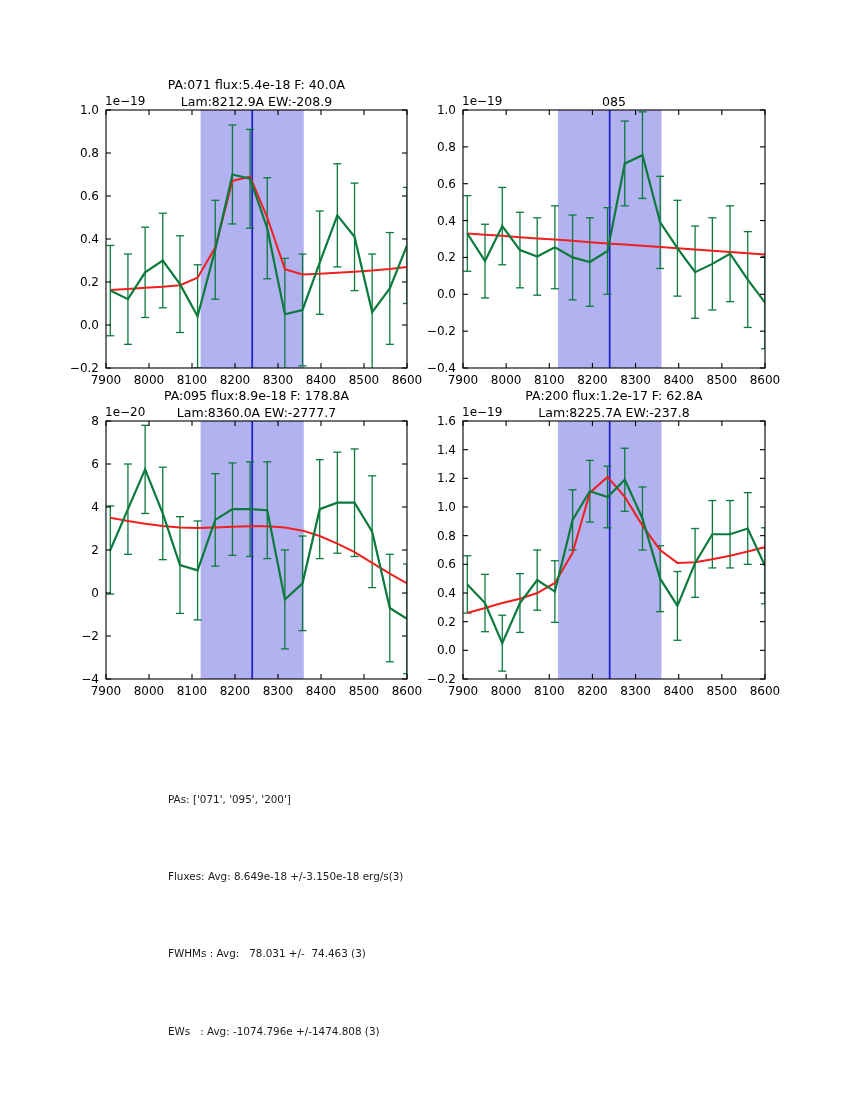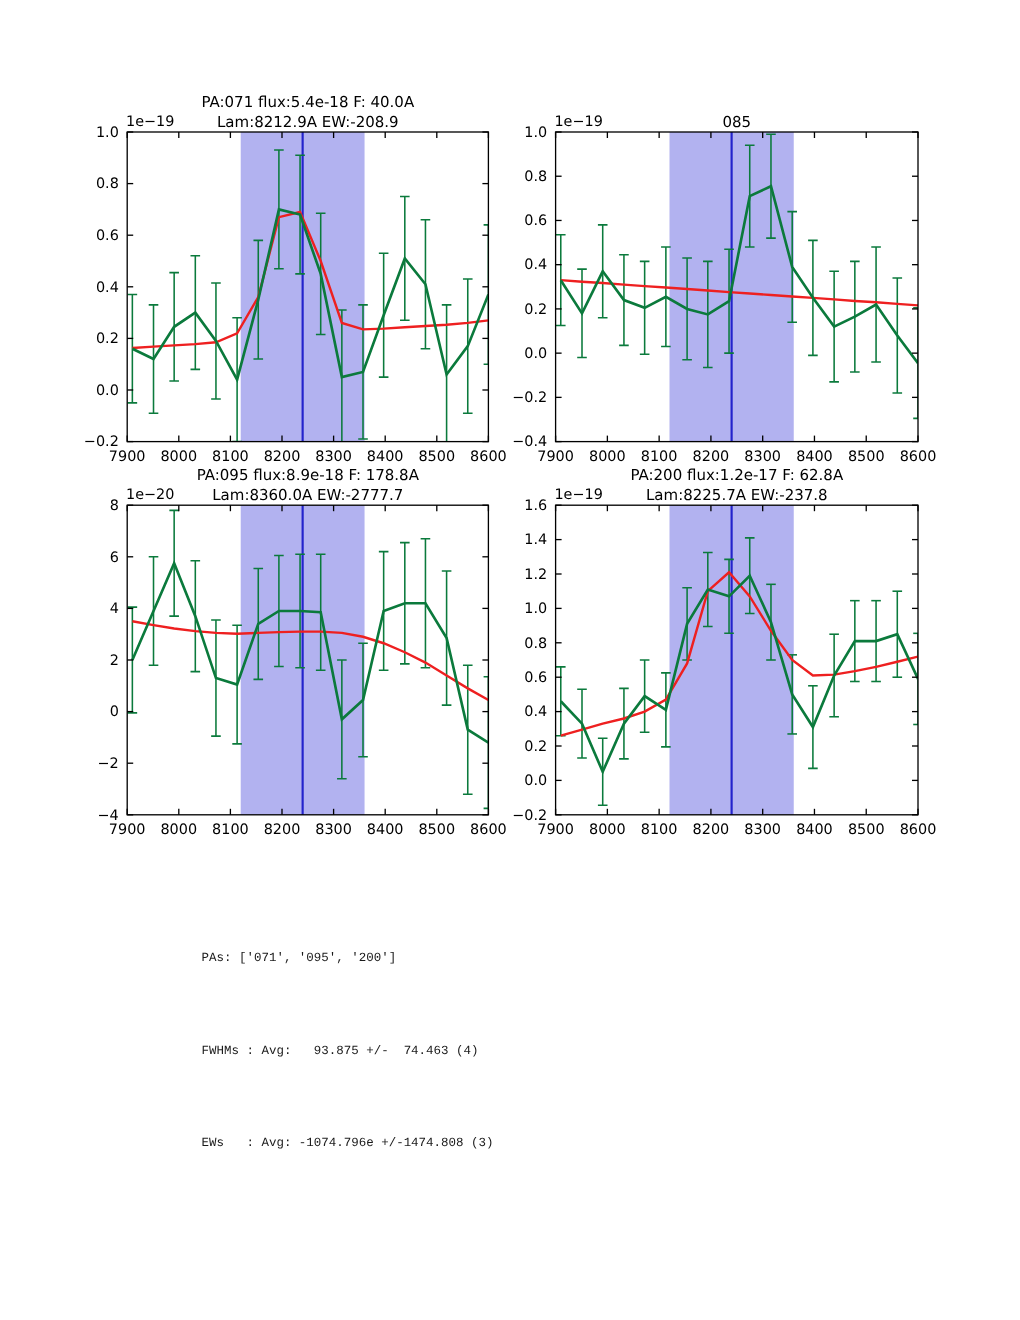--- a/index.html
+++ b/index.html
@@ -1,21 +1,21 @@
 <!DOCTYPE html>
 <html><head>
 <meta charset="utf-8">
 <style>
   html,body{margin:0;padding:0;background:#ffffff;}
   .figure{position:relative;width:850px;height:1100px;background:#ffffff;overflow:hidden;
           font-family:"DejaVu Sans","Liberation Sans",sans-serif;}
   svg{position:absolute;left:0;top:0;}
   .stats{position:absolute;left:168px;top:735px;font-size:10.4px;color:#1a1a1a;
          line-height:25.8px;white-space:pre;}
-  .stat-line{height:25.8px;font-family:Liberation Mono, monospace;}
+  .stat-line{height:25.8px;}
   text{font-family:"DejaVu Sans","Liberation Sans",sans-serif;fill:#000000;}
 </style>
 </head>
 <body>
 
 <div class="figure">
   <svg id="plots" width="850" height="1100">
       <g>
         <clipPath id="clip0">
           <rect x="106" y="110" width="301" height="258"></rect>
@@ -623,17 +623,18 @@
         <line x1="463" y1="679" x2="468" y2="679" stroke="#000000" stroke-width="1.1"></line>
         <line x1="765" y1="679" x2="760" y2="679" stroke="#000000" stroke-width="1.1"></line>
         <text x="456" y="683" font-size="12px" text-anchor="end">−0.2</text>
         <text x="462" y="416" font-size="12px" text-anchor="start">1e−19</text>
         <text x="614" y="400" font-size="12.5px" text-anchor="middle">PA:200 flux:1.2e-17 F: 62.8A</text>
         <text x="614" y="417" font-size="12.5px" text-anchor="middle">Lam:8225.7A EW:-237.8</text>
       </g>
     </svg>
   <div class="stats">
     <div class="stat-line">PAs: ['071', '095', '200']</div>
-    <div class="stat-line">FWHMs : Avg:   93.875 +/-  74.463 (4)</div>
+    <div class="stat-line">Fluxes: Avg: 8.649e-18 +/-3.150e-18 erg/s(3)</div>
+    <div class="stat-line">FWHMs : Avg:   78.031 +/-  74.463 (3)</div>
     <div class="stat-line">EWs   : Avg: -1074.796e +/-1474.808 (3)</div>
     
   </div>
 </div>
 
 </body></html>

